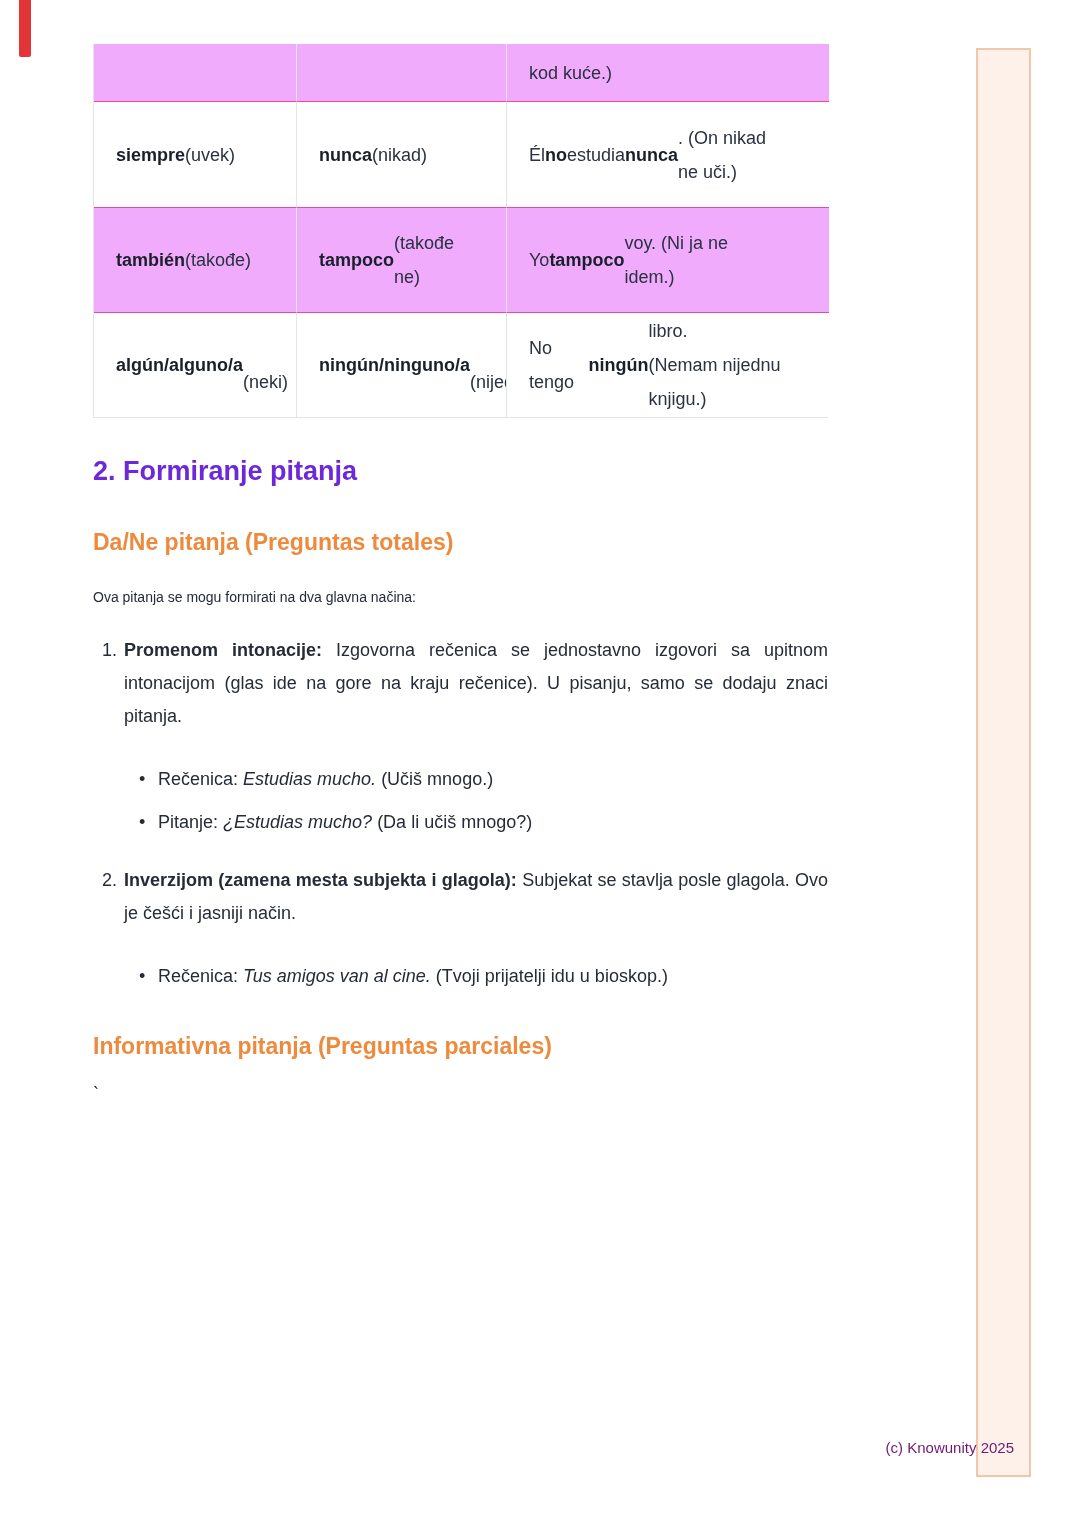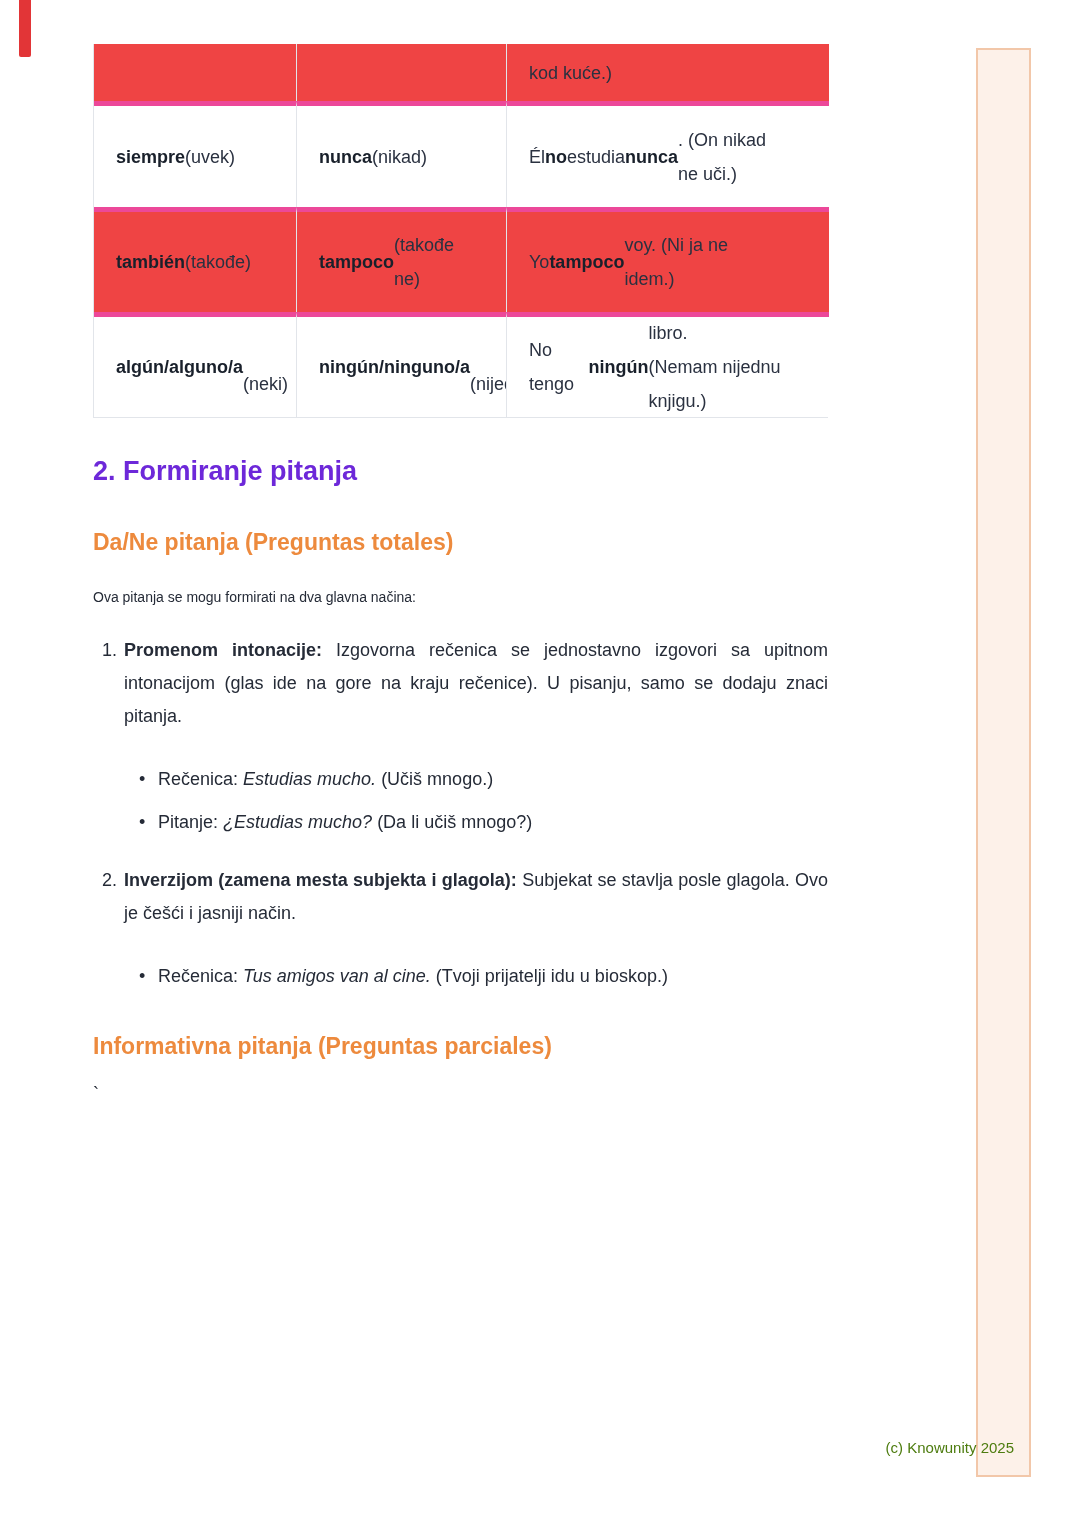--- a/index.html
+++ b/index.html
@@ -18,26 +18,26 @@
 
   .content { position:absolute; left:93px; top:0; width:735px; z-index:1; }
 
   
   .tbl { margin-top:44px; display:grid;
     grid-template-columns:202px 210px 323px;
     grid-template-rows:57px 106px 105px 105px;
     border:1px solid #E2E5EA; border-top:none; }
   .cell { display:flex; align-items:center; padding:0 22px;
     font-size:18px; line-height:34px; white-space:pre-line;
-    border-top:5px solid #ec4899; border-left:1px solid #E2E5EA;
+    border-top:1px solid #ec4899; border-left:1px solid #E2E5EA;
     background:#ffffff; color:#2A3140; }
   .cell b { color:#19202B; }
   .cell:nth-child(3n+1) { border-left:none; }
   .cell:nth-child(-n+3) { border-top:none; }
-  .cell:nth-child(-n+3), .cell:nth-child(n+7):nth-child(-n+9) { background:#ef4444; }
+  .cell:nth-child(-n+3), .cell:nth-child(n+7):nth-child(-n+9) { background:#f0abfc; }
 
   h2.section { margin-top:38px; font-size:27px; line-height:30px; font-weight:700; color:#6d28d9; }
   h3.sub { font-size:23px; line-height:24px; font-weight:700; color:#ED8A3D; }
   .sub-a { margin-top:44px; }
   .sub-b { margin-top:41px; }
 
   .para { font-size:14px; line-height:33px; text-align:justify; }
   .p1 { margin-top:27px; }
   .p2 { margin-top:29px; }
 
@@ -49,21 +49,21 @@
 
   .bullets { margin-top:30px; }
   .bullet-item { position:relative; padding-left:65px; font-size:18px; line-height:33px; }
   .bullet-item + .bullet-item { margin-top:10px; }
   .bullet-item::before { content:"\2022"; position:absolute; left:46px; top:0;
     font-size:18px; color:#252B37; }
 
   .stray { margin-top:20px; font-size:18px; line-height:33px; }
 
   .footer-credit { position:absolute; top:1438px; right:66px; z-index:2;
-    font-size:15px; line-height:20px; color:#4d7c0f; }
+    font-size:15px; line-height:20px; color:#701a75; }
 </style>
 </head>
 <body>
 
 <div class="red-mark"></div>
 <div class="side-band"></div>
 
 <div class="content">
 
   <div class="tbl">

